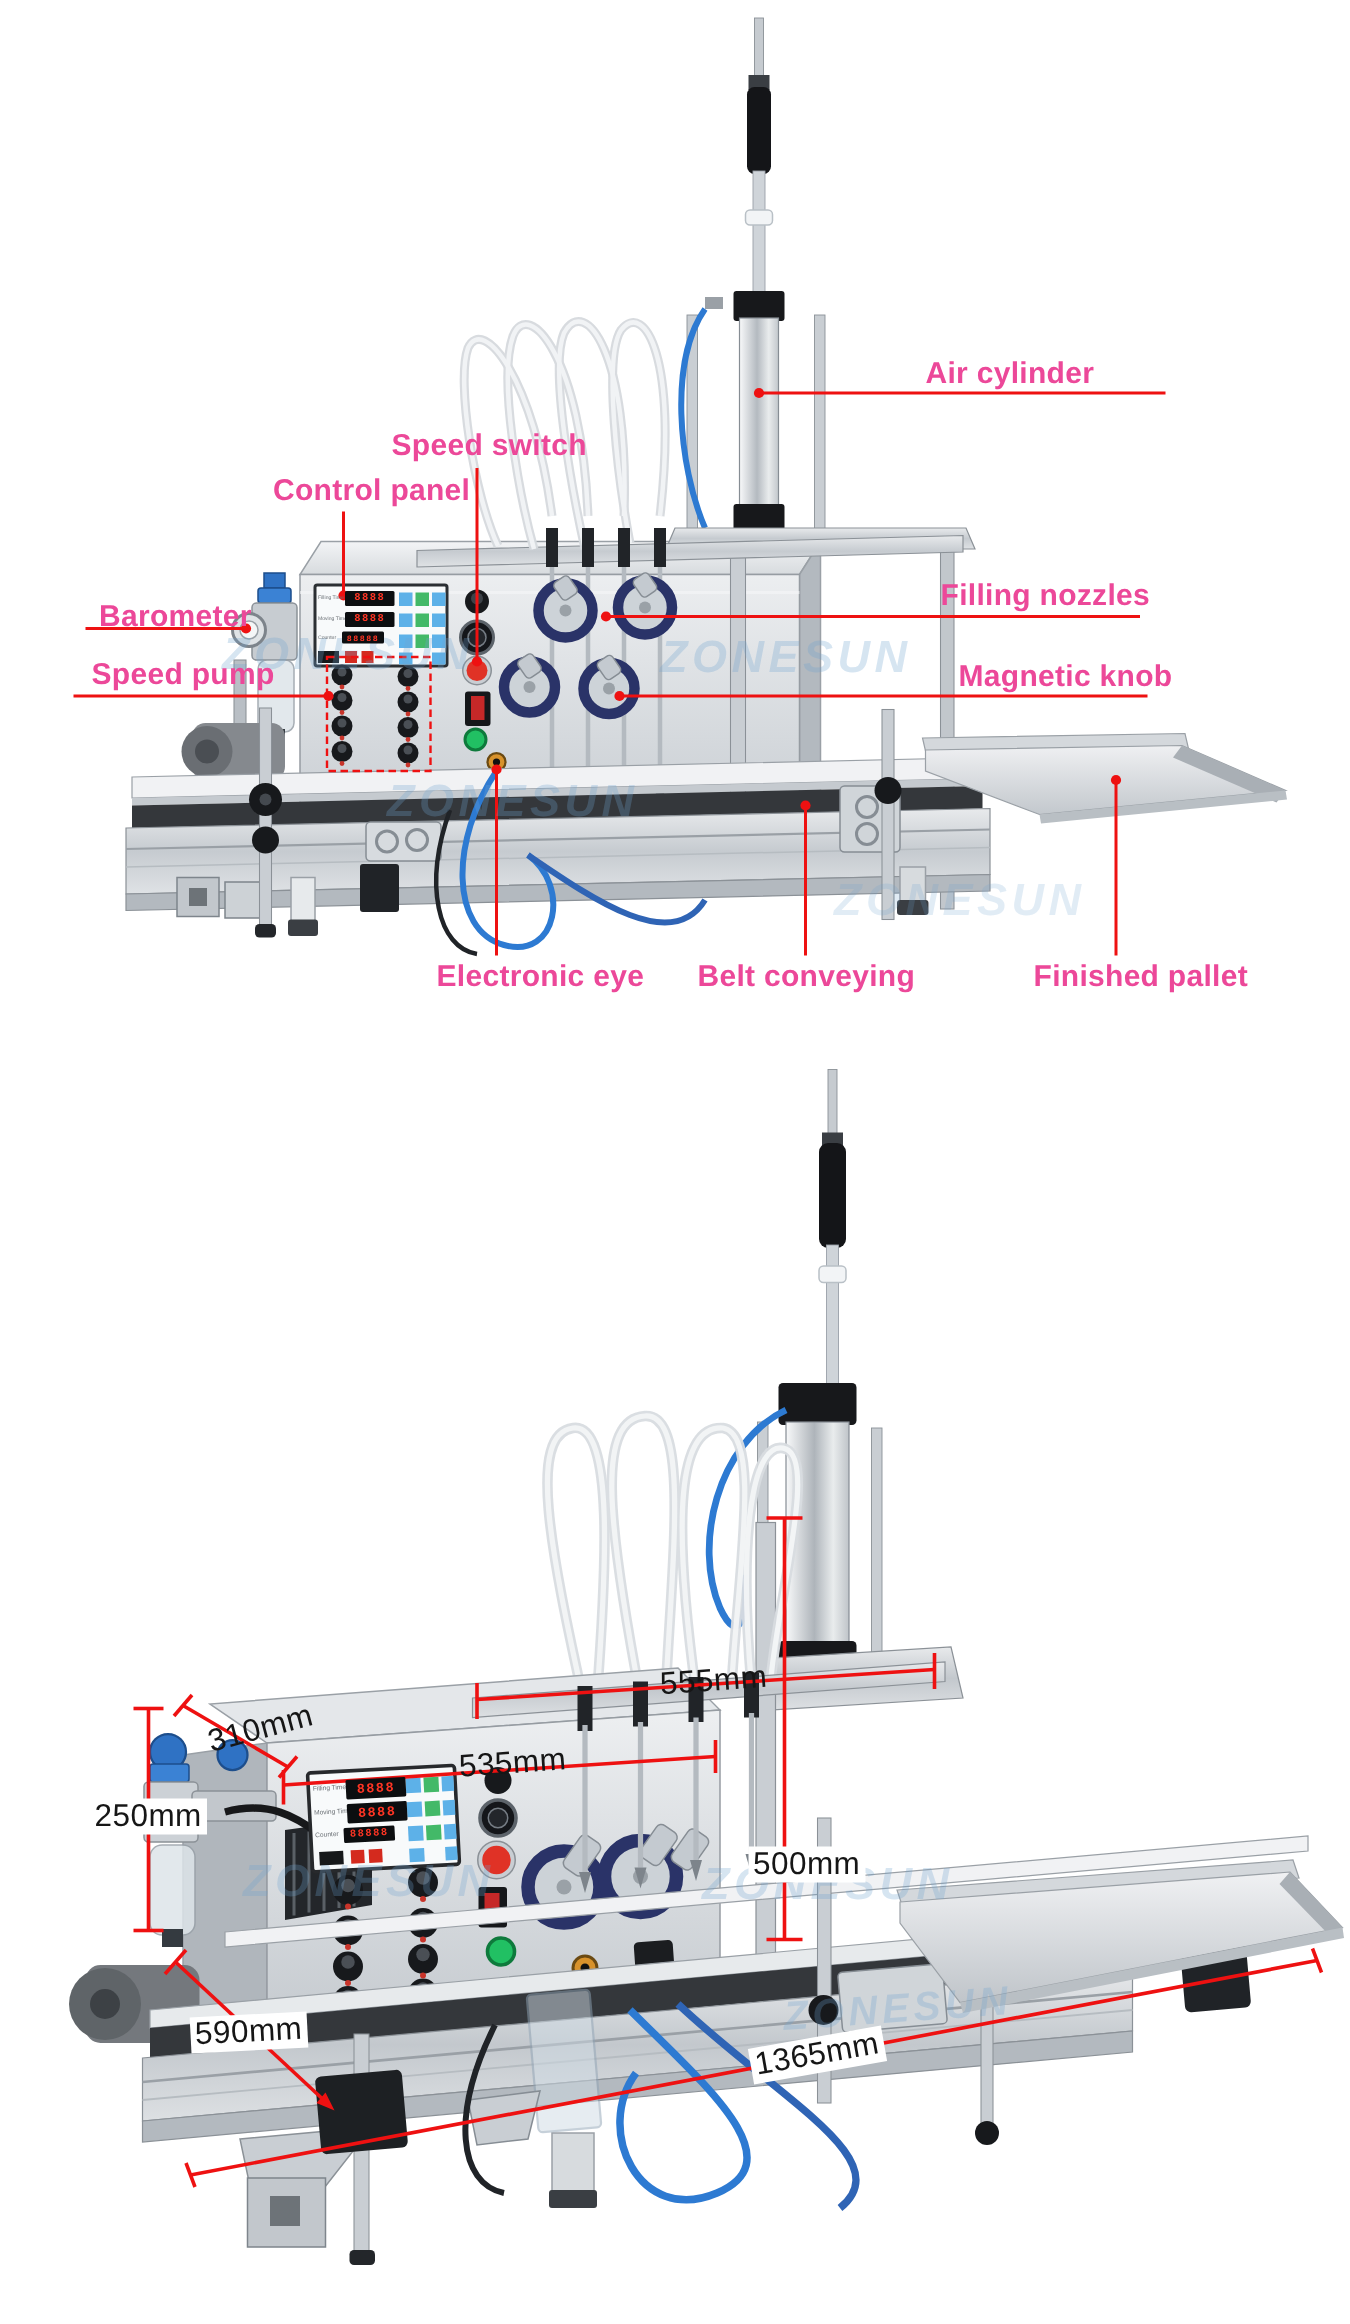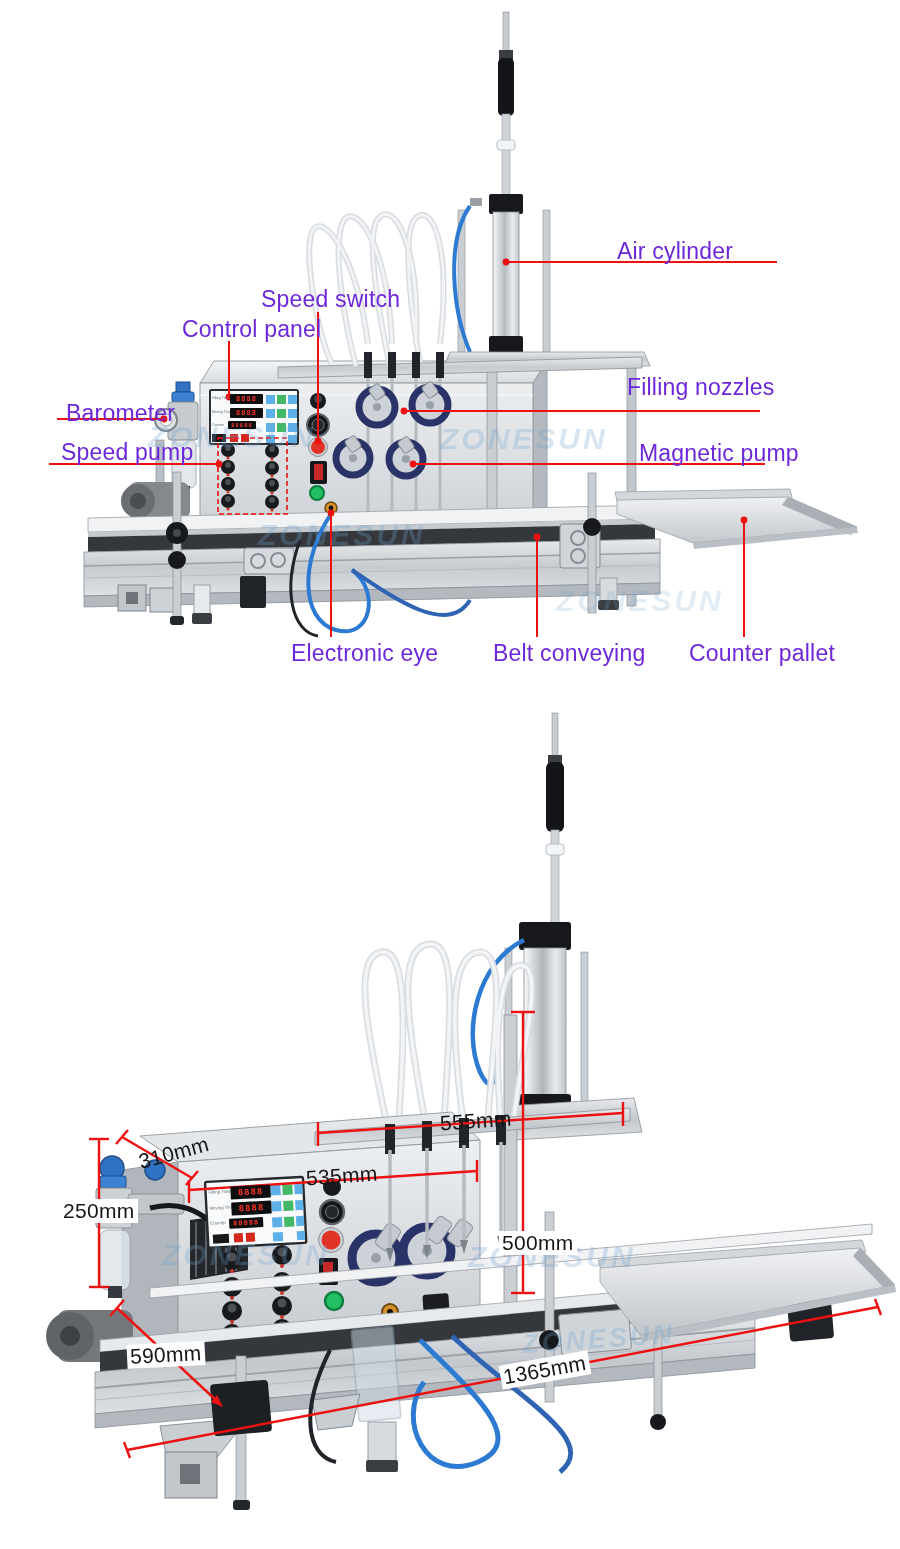--- a/index.html
+++ b/index.html
@@ -1,20 +1,20 @@
 <!DOCTYPE html>
 <html style="--red: #ee1111; --wm: #6fa3d0;"><head>
 <meta charset="utf-8">
 <style>
   :root{ --red:#ee1111; --ink:#1a1a1a; --wm:#6fa3d0; }
   html,body{margin:0;padding:0;background:#fff;}
   .canvas{position:relative;width:900px;height:1549px;background:#fff;overflow:hidden;
           font-family:"Liberation Sans", sans-serif;color:var(--ink);}
   .layer{position:absolute;left:0;top:0;}
-  .callout{position:absolute;font-size:23px;font-weight:400;white-space:nowrap;color:#6d28d9;letter-spacing:.2px;}
+  .callout{position:absolute;font-size:20px;font-weight:700;white-space:nowrap;color:#ec4899;letter-spacing:.2px;}
   .dim{position:absolute;font-size:21px;font-weight:500;white-space:nowrap;color:#161616;letter-spacing:.3px;}
   .dim.bg{background:#fff;padding:0 3px;}
   .wm{position:absolute;font-size:30px;font-weight:700;font-style:italic;letter-spacing:3px;
       color:var(--wm);opacity:.28;white-space:nowrap;pointer-events:none;}
   .panel-ovl{position:absolute;}
   .panel-ovl .plabel{position:absolute;color:#6b7075;line-height:1;white-space:nowrap;}
   .panel-ovl .pdisp{position:absolute;background:#0c0e10;color:#ff3524;text-align:center;
       font-family:"Liberation Mono", monospace;font-weight:bold;border-radius:1px;
       display:flex;align-items:center;justify-content:center;letter-spacing:1px;}
   svg{display:block;}
@@ -300,25 +300,25 @@
     <div class="pdisp" style="left:20px;top:4px;width:33px;height:10px;font-size:7px">8888</div>
     <div class="pdisp" style="left:20px;top:18px;width:33px;height:10px;font-size:7px">8888</div>
     <div class="pdisp" style="left:18px;top:31px;width:28px;height:8px;font-size:5.5px">88888</div>
   </div>
 
   <div class="callout" style="left:617px;top:238px">Air cylinder</div>
   <div class="callout" style="left:261px;top:286px">Speed switch</div>
   <div class="callout" style="left:182px;top:316px">Control panel</div>
   <div class="callout" style="left:66px;top:400px">Barometer</div>
   <div class="callout" style="left:61px;top:439px">Speed pump</div>
-  <div class="callout" style="left:627px;top:374px">Filling nozzles</div>
-  <div class="callout" style="left:639px;top:440px">Magnetic pump</div>
+  <div class="callout" style="left:627px;top:386px">Filling nozzles</div>
+  <div class="callout" style="left:639px;top:440px">Magnetic knob</div>
   <div class="callout" style="left:291px;top:640px">Electronic eye</div>
-  <div class="callout" style="left:493px;top:640px">Belt conveying</div>
-  <div class="callout" style="left:689px;top:640px">Counter pallet</div>
+  <div class="callout" style="left:465px;top:640px">Belt conveying</div>
+  <div class="callout" style="left:689px;top:640px">Finished pallet</div>
 
   <svg class="layer" style="top:700px" width="900" height="849" viewBox="0 0 900 849">
     <defs>
       <linearGradient id="bFace" x1="0" y1="0" x2="0" y2="1">
         <stop offset="0" stop-color="#edeff1"></stop>
           <stop offset="1" stop-color="#c6cbd0"></stop>
       </linearGradient>
       <linearGradient id="bCyl" x1="0" y1="0" x2="1" y2="0">
         <stop offset="0" stop-color="#f8f9fa"></stop>
           <stop offset=".45" stop-color="#aeb4ba"></stop>

